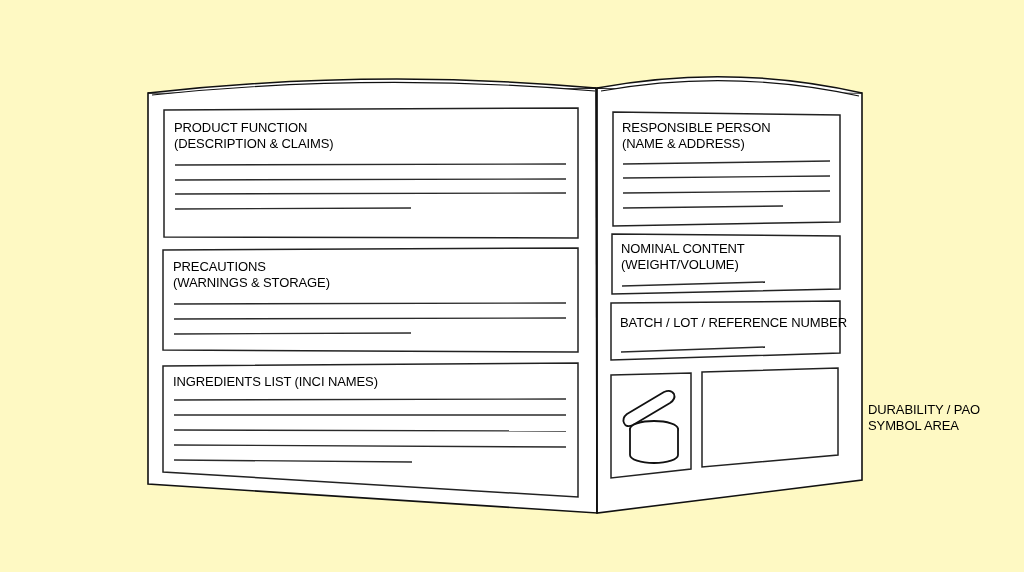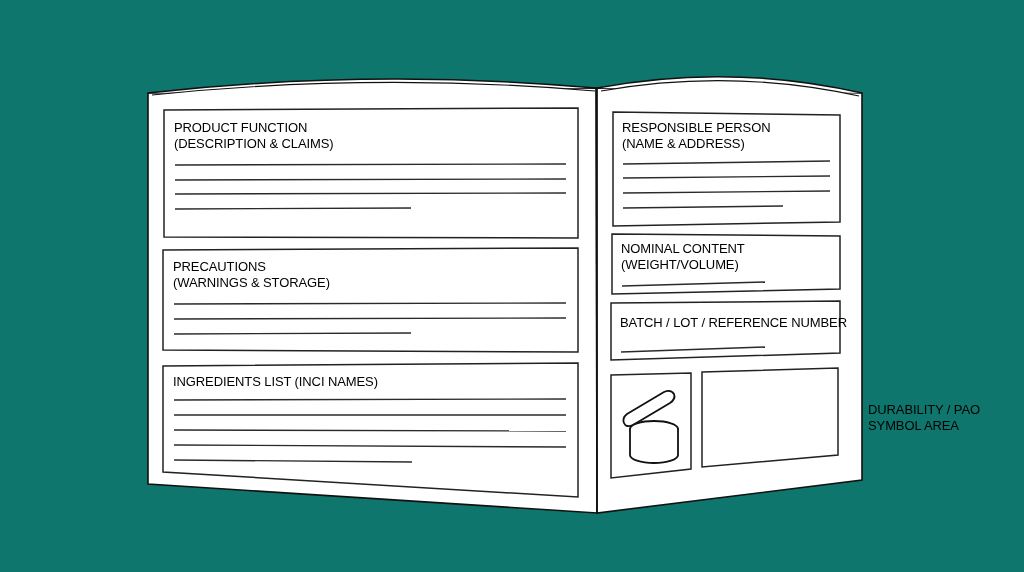--- a/index.html
+++ b/index.html
@@ -11,21 +11,21 @@
   body {
     width: 1024px;
     height: 572px;
     overflow: hidden;
     font-family: "Liberation Sans", sans-serif;
   }
   #diagram-root {
     position: relative;
     width: 1024px;
     height: 572px;
-    background: #0f766e;
+    background: #fef9c3;
   }
   svg#box-diagram {
     display: block;
     width: 1024px;
     height: 572px;
   }
   
   .box-outline {
     fill: #ffffff;
     stroke: #111111;

